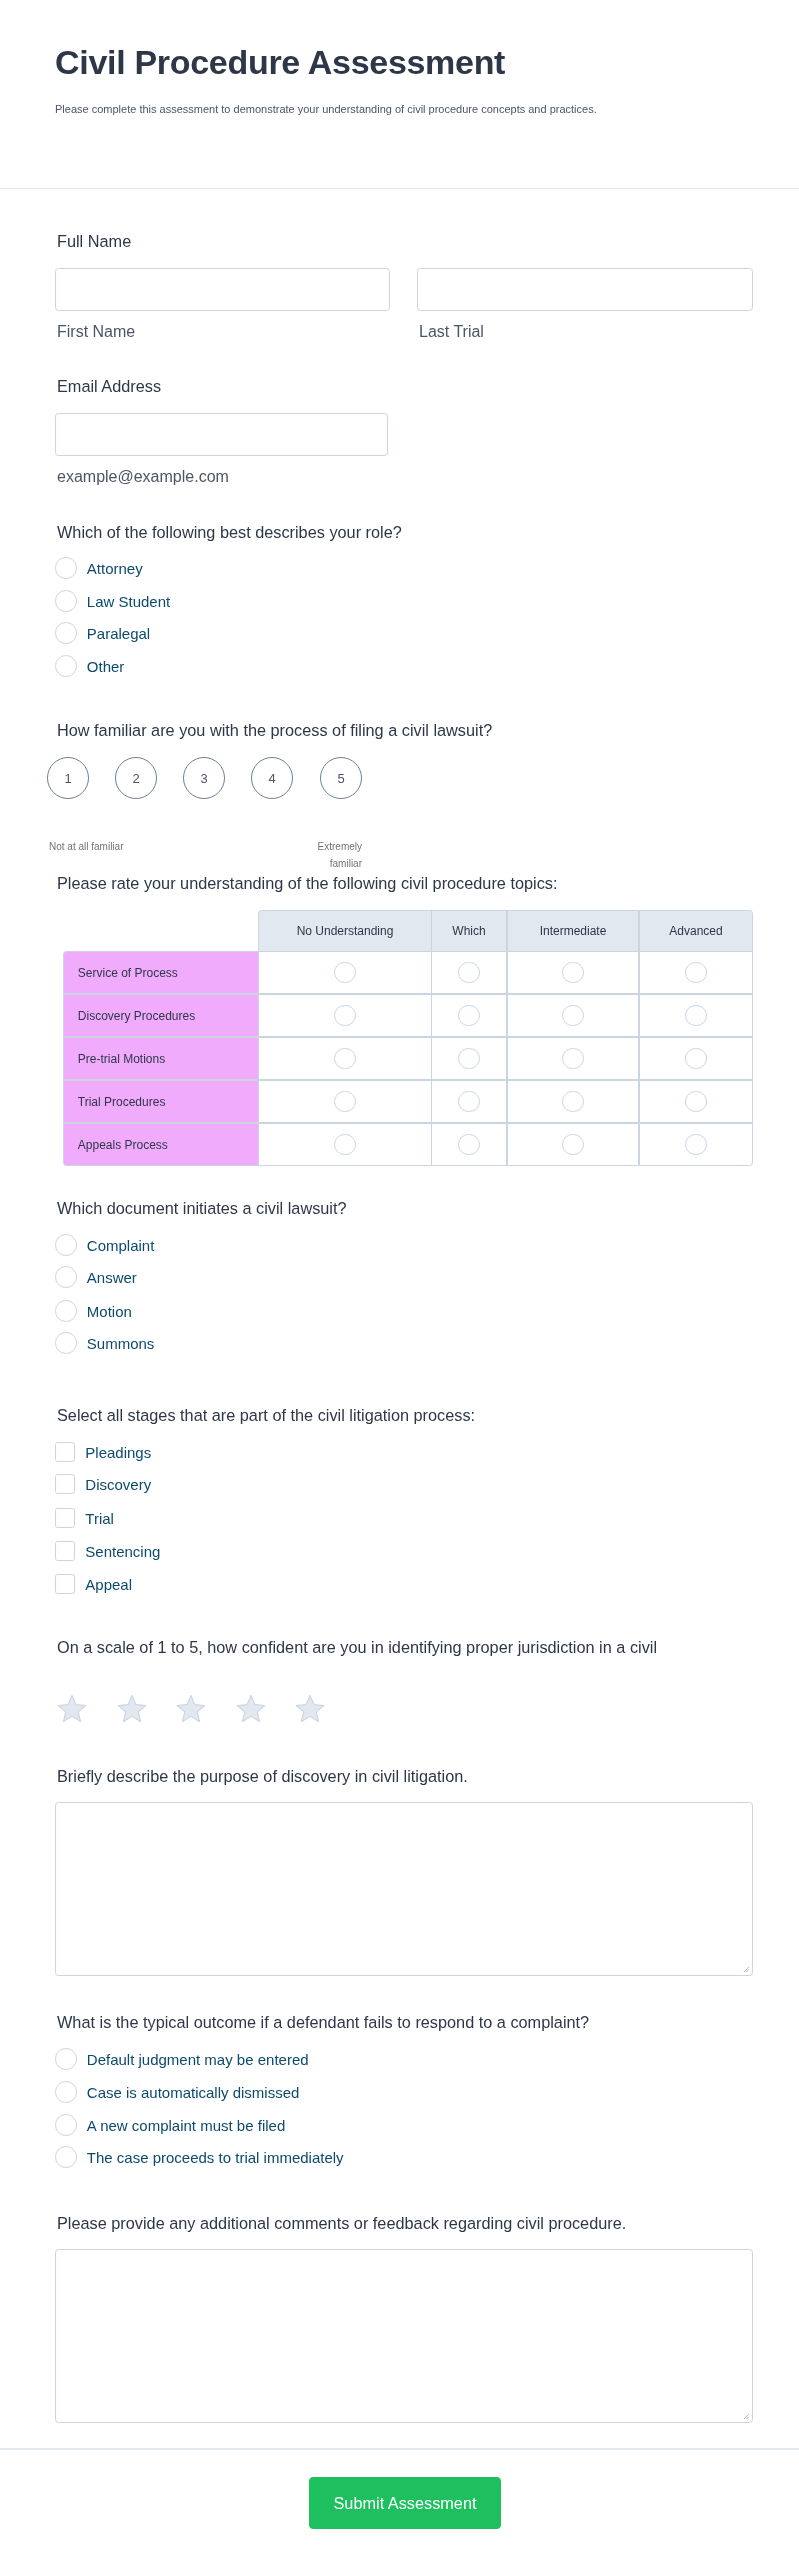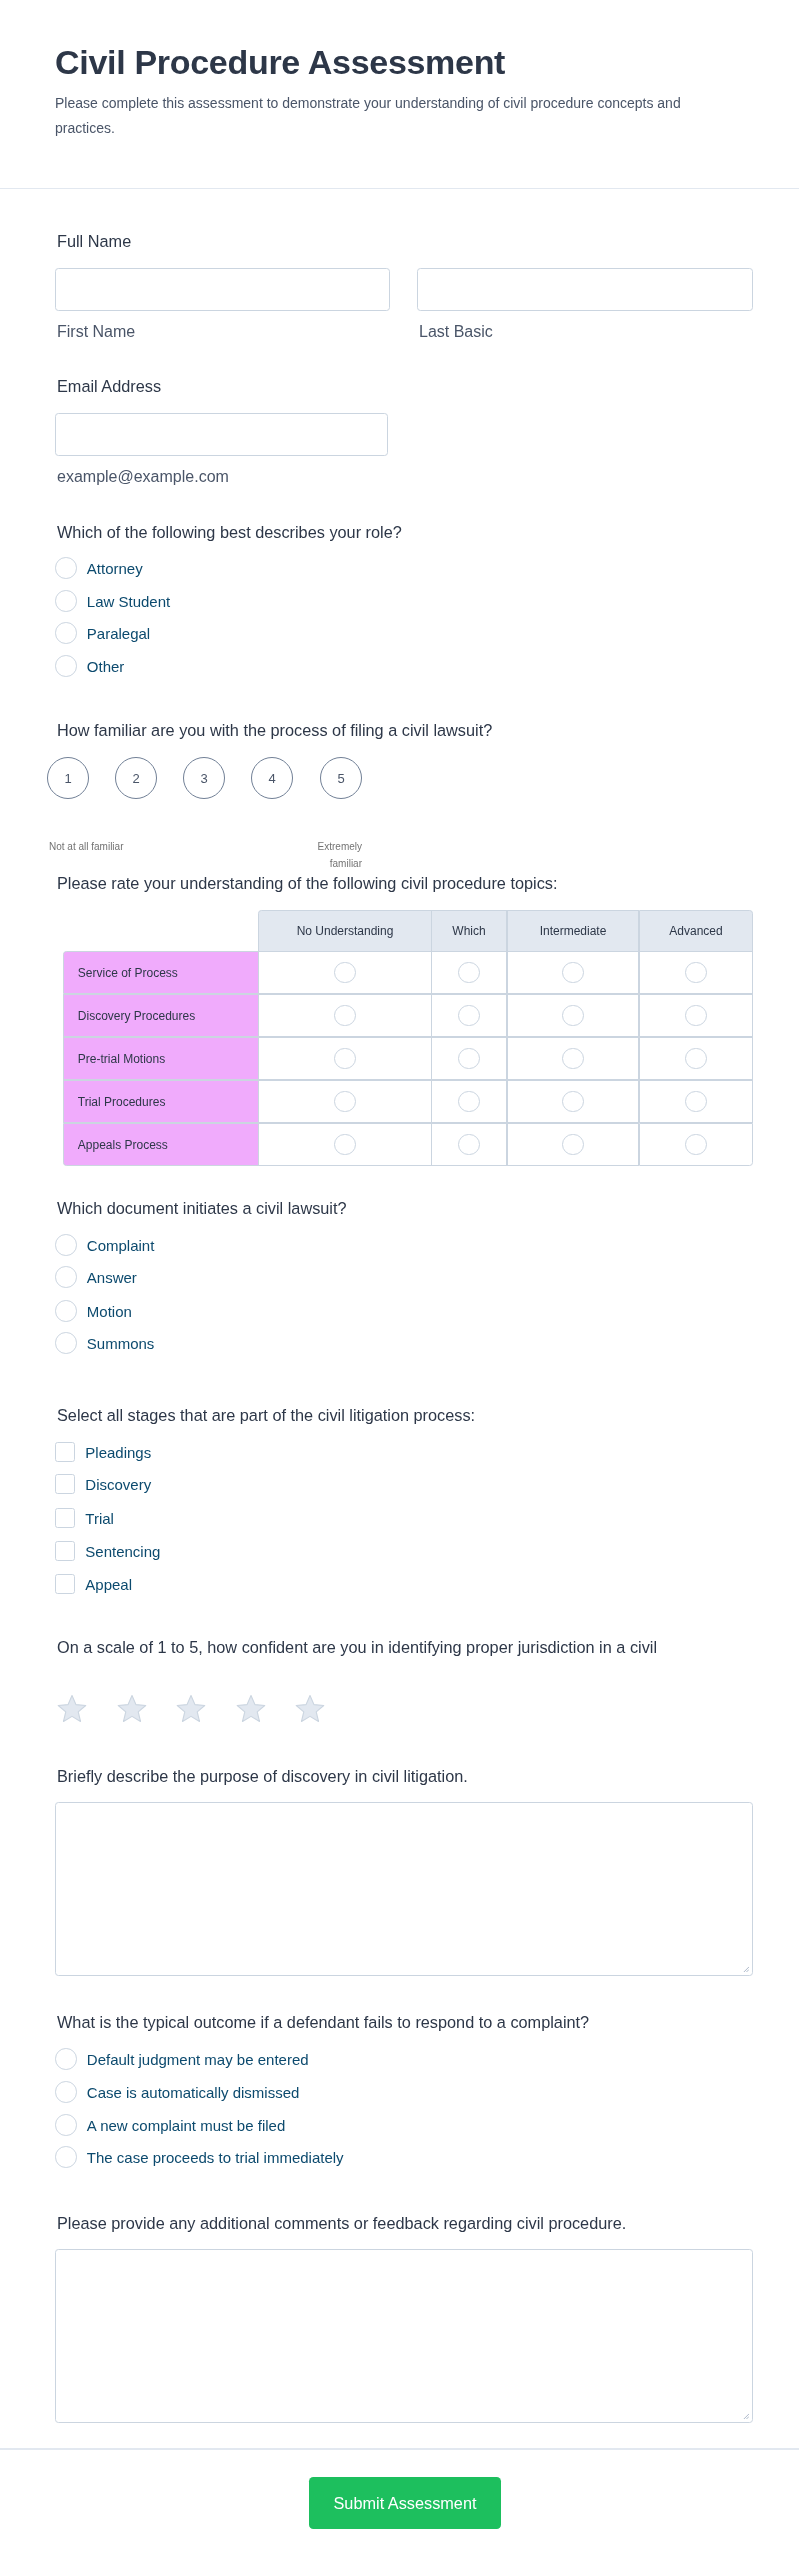--- a/index.html
+++ b/index.html
@@ -15,21 +15,21 @@
   .header {
     position: absolute; left: 0; top: 0; width: 799px; height: 189px;
     border-bottom: 1.7px solid #e2e8f0;
   }
   .title {
     position: absolute; left: 55px; top: 43px;
     font-size: 34px; font-weight: 700; color: #2d3748; letter-spacing: -0.3px;
   }
   .subtitle {
     position: absolute; left: 55px; top: 91px; width: 653px;
-    font-size: 14px; line-height: 25px; color: #4a5568;
+    font-size: 11px; line-height: 37px; color: #4a5568;
   }
   .section { position: absolute; left: 57px; }
   .q-label {
     font-size: 16.3px; color: #2d3748; font-weight: 500; line-height: 22.3px;
   }
   .input-box {
     position: absolute; height: 43px; border: 1.3px solid #cbd5e0;
     border-radius: 3.4px; background: #fff;
   }
   .sublabel {
@@ -96,21 +96,21 @@
 
 <div class="header">
   <div class="title">Civil Procedure Assessment</div>
   <div class="subtitle">Please complete this assessment to demonstrate your understanding of civil procedure concepts and practices.</div>
 </div>
 
 <div class="section q-label" style="top:230px;">Full Name</div>
 <input class="input-box" style="left: 55px; top: 268px; width: 335px;" value="">
 <div class="sublabel" style="left:57px; top:323px;">First Name</div>
 <input class="input-box" style="left: 417px; top: 268px; width: 336px;" value="">
-<div class="sublabel" style="left:419px; top:323px;">Last Basic</div>
+<div class="sublabel" style="left:419px; top:323px;">Last Trial</div>
 
 <div class="section q-label" style="top:375px;">Email Address</div>
 <input class="input-box" style="left: 55px; top: 413px; width: 333px;" value="">
 <div class="sublabel" style="left:57px; top:468px;">example@example.com</div>
 
 <div class="section q-label" style="top:521px;">Which of the following best describes your role?</div>
 <div class="radio-row" style="top:556px;">
   <div class="radio"></div>
   <span class="opt-label">Attorney</span>
 </div>

